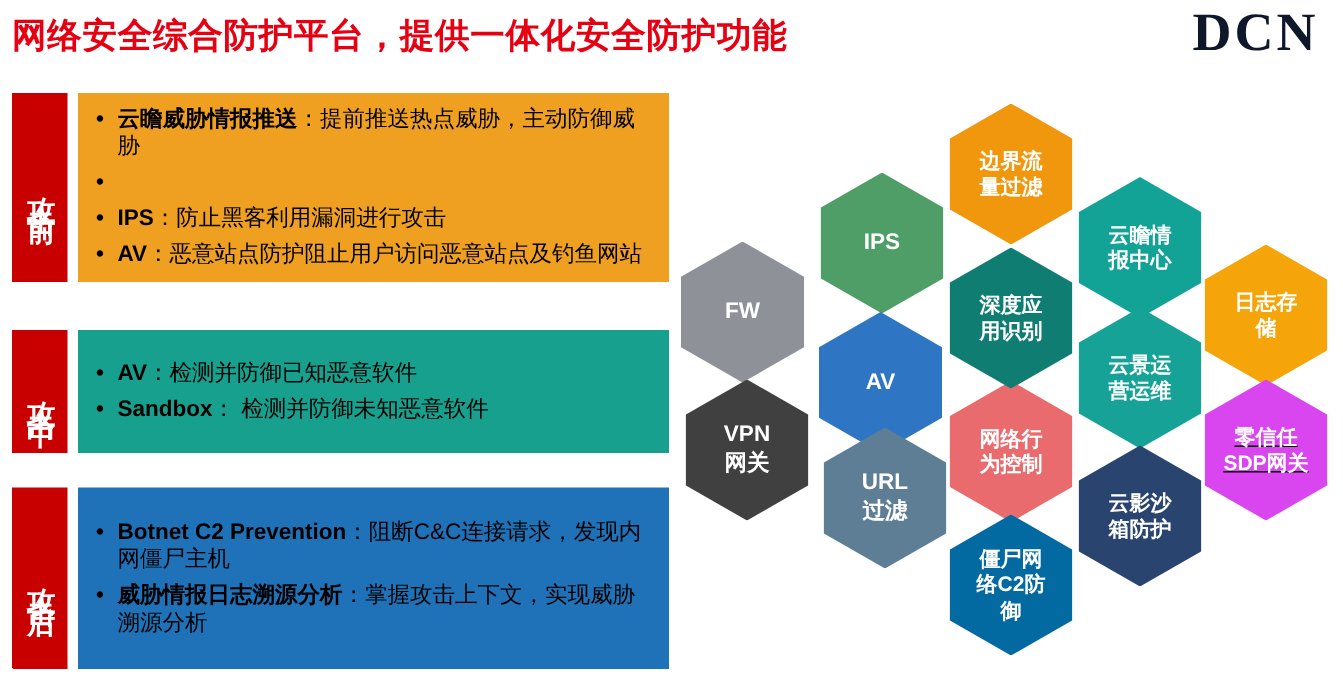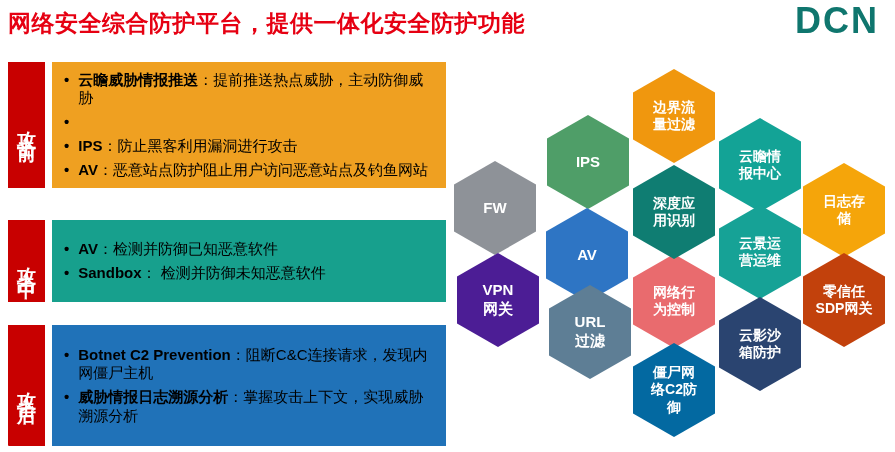--- a/index.html
+++ b/index.html
@@ -54,21 +54,21 @@
   .hx-yunying{left:719px;top:297px}
   .hx-log{left:803px;top:163px}
   .hx-sdp{left:803px;top:253px}
 </style>
 </head>
 <body>
 
 <div class="page">
 
   <div class="title" style="color: rgb(230, 0, 18);">网络安全综合防护平台，提供一体化安全防护功能</div>
-  <div class="logo" style="color: #0f766e;">DCN</div>
+  <div class="logo" style="color: #0f172a; font-family: Liberation Serif, serif;">DCN</div>
 
   <section class="phase phase-0">
     <div class="phase-label" style="background: rgb(200, 0, 0);">攻击前</div>
     <div class="phase-panel" style="background: rgb(239, 160, 33);">
       <div class="bullet">
         <span class="dot">•</span>
         <span class="bullet-text"><b>云瞻威胁情报推送</b><span>：提前推送热点威胁，主动防御威胁</span></span>
       </div>
       <div class="bullet">
         <span class="dot">•</span>
@@ -114,21 +114,21 @@
 
   <div class="hex hx-fw" style="background: rgb(142, 146, 152);">
     <span class="hex-label big">FW</span>
   </div>
   <div class="hex hx-ips" style="background: rgb(79, 158, 104);">
     <span class="hex-label big">IPS</span>
   </div>
   <div class="hex hx-av" style="background: rgb(46, 117, 196);">
     <span class="hex-label big">AV</span>
   </div>
-  <div class="hex hx-vpn" style="background: #4c1d95;">
+  <div class="hex hx-vpn" style="background: #404040;">
     <span class="hex-label big narrow">VPN网关</span>
   </div>
   <div class="hex hx-url" style="background: rgb(94, 126, 149);">
     <span class="hex-label big narrow">URL过滤</span>
   </div>
   <div class="hex hx-boundary" style="background: rgb(240, 151, 14);">
     <span class="hex-label">边界流量过滤</span>
   </div>
   <div class="hex hx-behavior" style="background: rgb(233, 107, 110);">
     <span class="hex-label">网络行为控制</span>
@@ -144,17 +144,17 @@
   </div>
   <div class="hex hx-yunjing" style="background: rgb(22, 162, 150);">
     <span class="hex-label">云景运营运维</span>
   </div>
   <div class="hex hx-yunying" style="background: rgb(42, 68, 112);">
     <span class="hex-label">云影沙箱防护</span>
   </div>
   <div class="hex hx-log" style="background: rgb(245, 165, 10);">
     <span class="hex-label">日志存储</span>
   </div>
-  <div class="hex hx-sdp" style="background: #c2410c;">
+  <div class="hex hx-sdp" style="background: #d946ef; text-decoration: underline;">
     <span class="hex-label wide">零信任SDP网关</span>
   </div>
 
 </div>
 
 </body></html>

